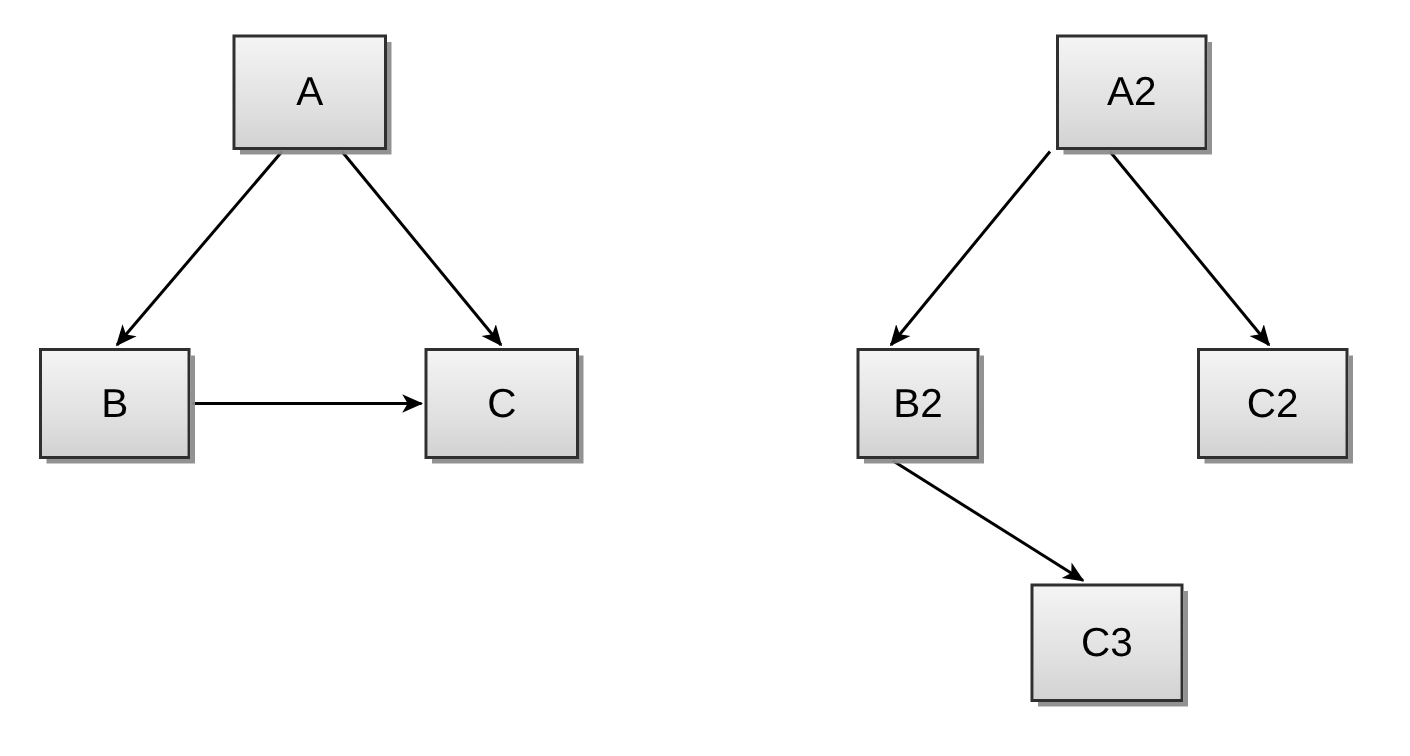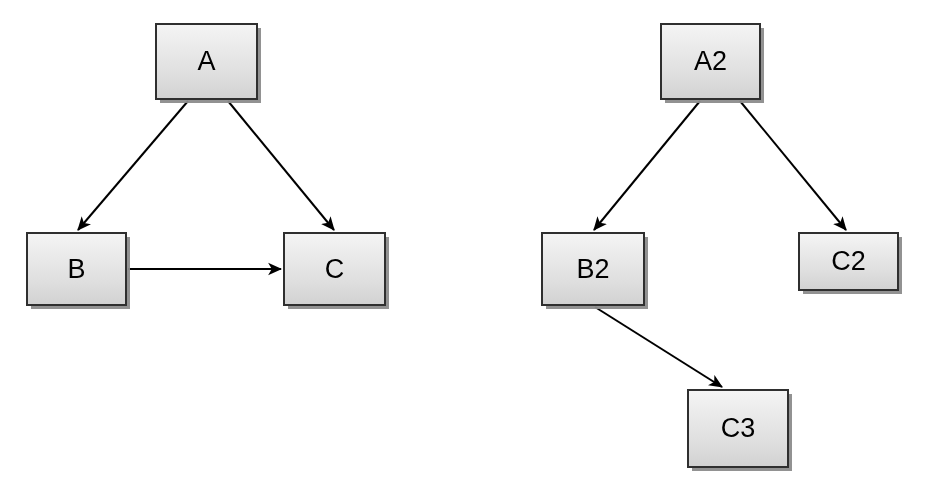--- a/index.html
+++ b/index.html
@@ -72,26 +72,26 @@
   <div class="node" style="left: 155px; top: 23px; width: 103px; height: 77px;">
     <span class="node-label">A</span>
   </div>
   <div class="node" style="left: 26px; top: 232px; width: 101px; height: 74px;">
     <span class="node-label">B</span>
   </div>
   <div class="node" style="left: 283px; top: 232px; width: 103px; height: 74px;">
     <span class="node-label">C</span>
   </div>
 
-  <div class="node" style="left: 660px; top: 23px; width: 101px; height: 77px;">
+  <div class="node" style="left: 704px; top: 23px; width: 101px; height: 77px;">
     <span class="node-label">A2</span>
   </div>
-  <div class="node" style="left: 541px; top: 232px; width: 104px; height: 74px; text-align: center;">
+  <div class="node" style="left: 571px; top: 232px; width: 82px; height: 74px; text-align: center;">
     <span class="node-label">B2</span>
   </div>
-  <div class="node" style="left: 798px; top: 232px; width: 101px; height: 59px;">
+  <div class="node" style="left: 798px; top: 232px; width: 101px; height: 74px;">
     <span class="node-label">C2</span>
   </div>
   <div class="node" style="left: 675px; top: 389px; width: 102px; height: 79px; margin-left: 12px;">
     <span class="node-label">C3</span>
   </div>
 
 </div>
 
 </body></html>

